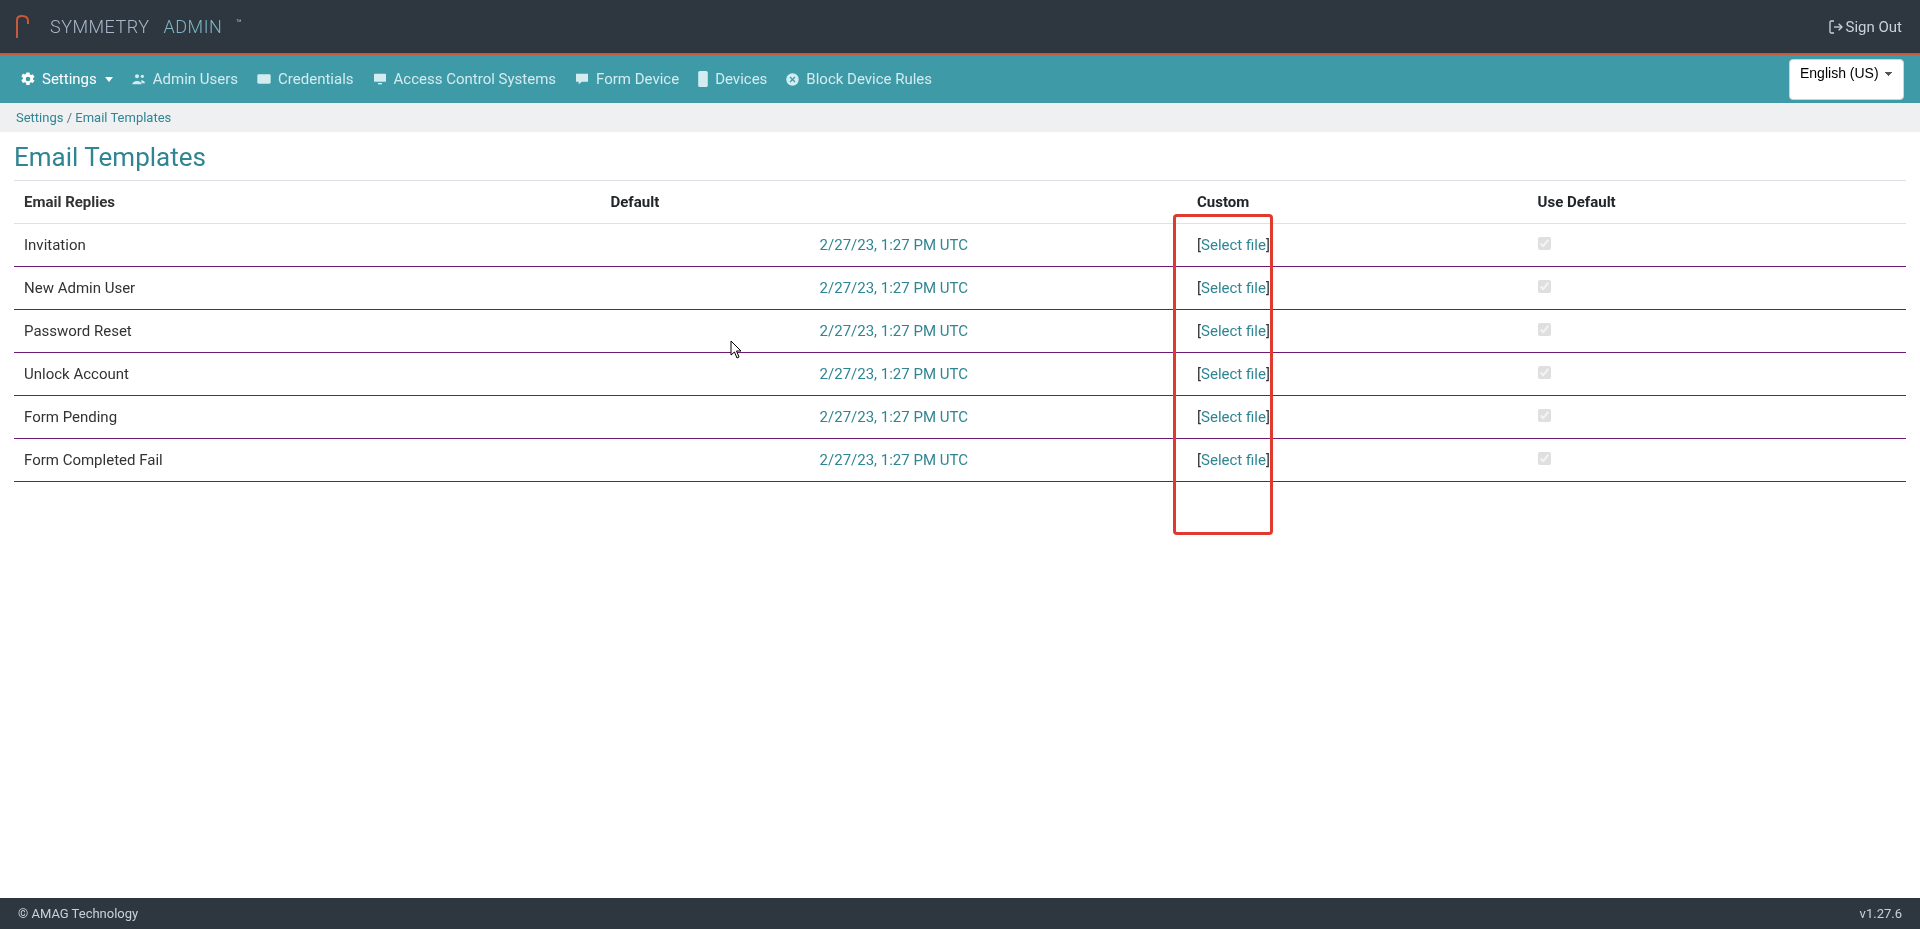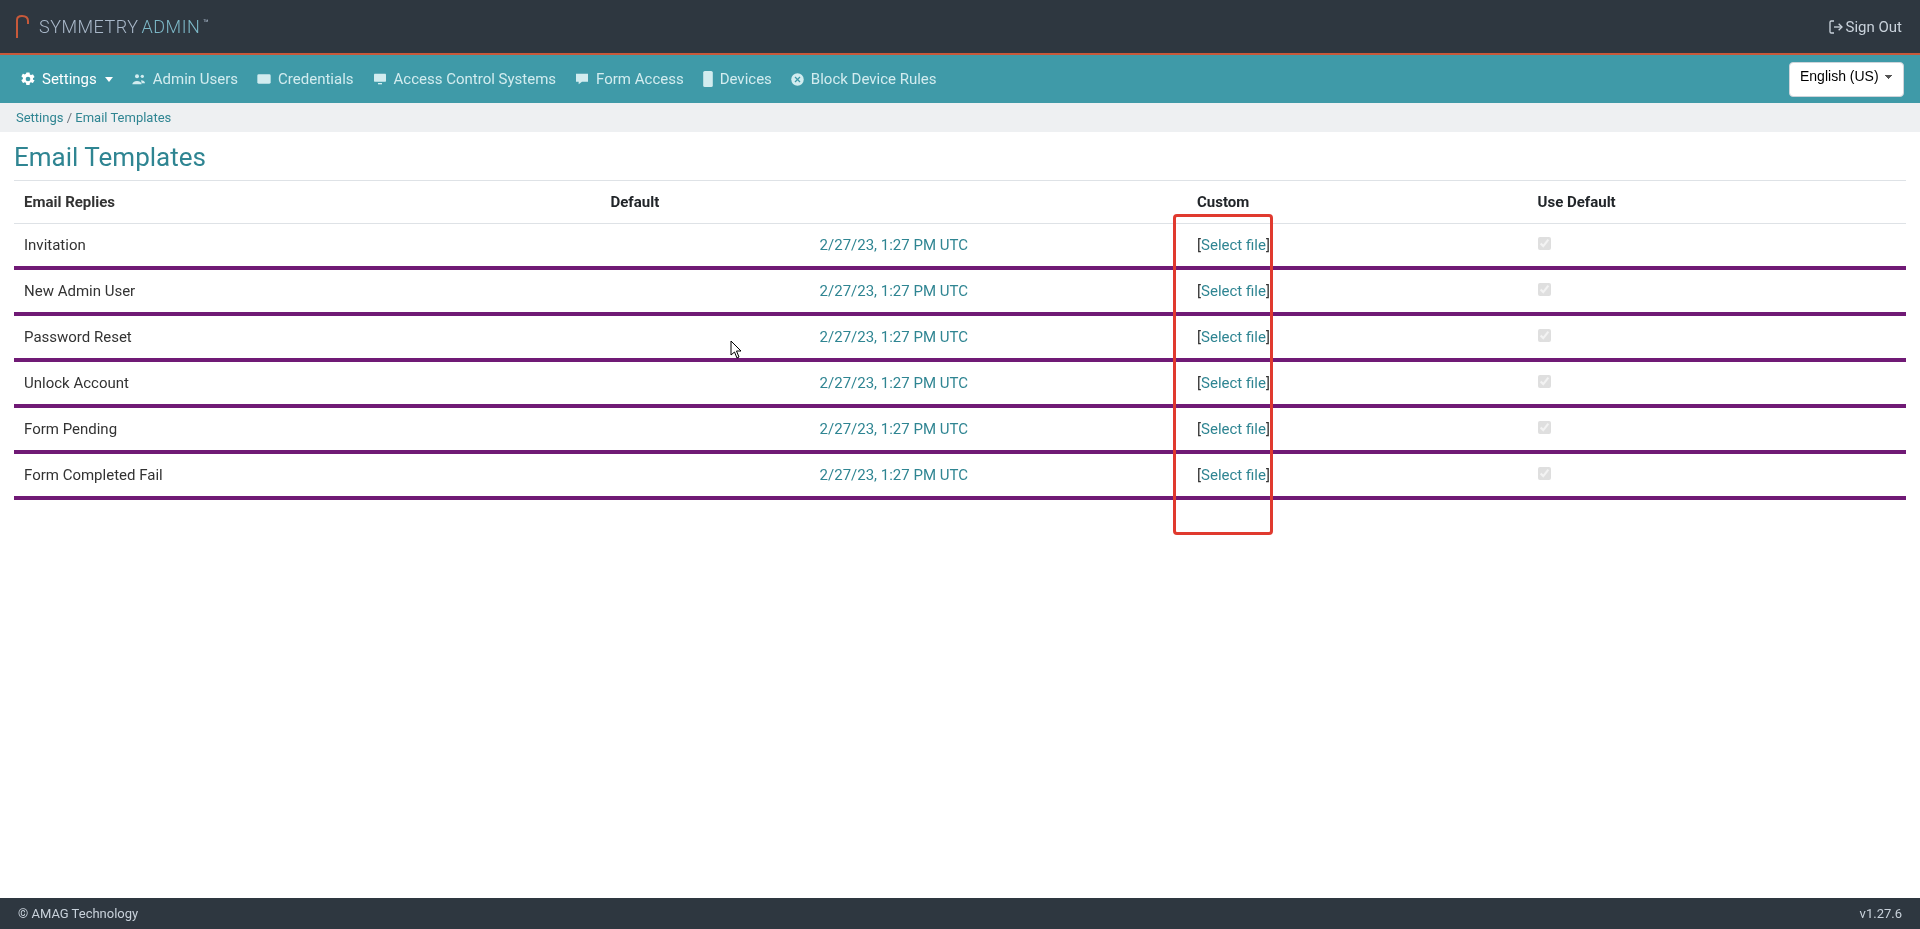--- a/index.html
+++ b/index.html
@@ -19,21 +19,21 @@
     height: 55px;
     display: flex;
     align-items: center;
     justify-content: space-between;
     padding: 0 18px 0 14px;
     border-bottom: 2px solid #c8593a;
   }
   .brand {
     display: flex;
     align-items: center;
-    gap: 3px;
+    gap: 14px;
     color: #8fa2b8;
     font-size: 18px;
     letter-spacing: 0.5px;
     text-align: center;
   }
   .brand svg { margin-right: 2px; }
   .brand .b1 { color: #a9b8c9; font-weight: 300; }
   .brand .b2 { color: #7cb7c6; font-weight: 300; }
   .brand .tm { font-size: 9px; color: #a9b8c9; vertical-align: top; position: relative; top: -4px; }
   .signout {
@@ -72,21 +72,21 @@
     border-left: 4px solid transparent;
     border-right: 4px solid transparent;
     border-top: 5px solid currentColor;
     display: inline-block;
     margin-left: 2px;
   }
   .lang-select {
     background: #fff;
     border: 1px solid #ced4da;
     border-radius: 4px;
-    padding: 5px 24px 12px 10px;
+    padding: 5px 24px 18px 10px;
     font-size: 14px;
     appearance: none;
     background-image: linear-gradient(45deg, transparent 50%, #555 50%), linear-gradient(135deg, #555 50%, transparent 50%);
     background-position: calc(100% - 14px) 12px, calc(100% - 10px) 12px;
     background-size: 4px 4px, 4px 4px;
     background-repeat: no-repeat;
   }
 
   
   .breadcrumb {
@@ -113,21 +113,21 @@
   table.tmpl th {
     text-align: left;
     font-weight: 700;
     font-size: 15px;
     padding: 12px 10px;
     border-bottom: 1px solid #dee2e6;
     border-top: 1px solid #dee2e6;
   }
   table.tmpl td {
     padding: 12px 10px;
-    border-bottom: 4px solid #701a75;
+    border-bottom: 1px solid #701a75;
     font-size: 15px;
     vertical-align: middle;
   }
   .col-name { width: 31%; color: #333; }
   .col-default { width: 31%; text-align: center; }
   .col-custom { width: 18%; }
   .col-use { width: 20%; }
   .date-link { color: #2f8592; text-decoration: none; }
 
   .file-sel { color: #333; }
@@ -218,21 +218,21 @@
       <svg width="16" height="16" viewBox="0 0 24 24" fill="currentColor">
           <rect x="3" y="4" width="18" height="12" rx="1"></rect>
           <rect x="9" y="18" width="6" height="2"></rect>
         </svg>
       <span>Access Control Systems</span>
     </div>
     <div class="nav-item">
       <svg width="16" height="16" viewBox="0 0 24 24" fill="currentColor">
           <path d="M21 4H3v12h4v4l5-4h9Z"></path>
         </svg>
-      <span>Form Access</span>
+      <span>Form Device</span>
     </div>
     <div class="nav-item">
       <svg width="12" height="16" viewBox="0 0 12 20" fill="currentColor">
           <rect x="0" y="0" width="12" height="20" rx="2"></rect>
         </svg>
       <span>Devices</span>
     </div>
     <div class="nav-item">
       <svg width="15" height="15" viewBox="0 0 24 24" fill="currentColor">
           <circle cx="12" cy="12" r="10"></circle>

